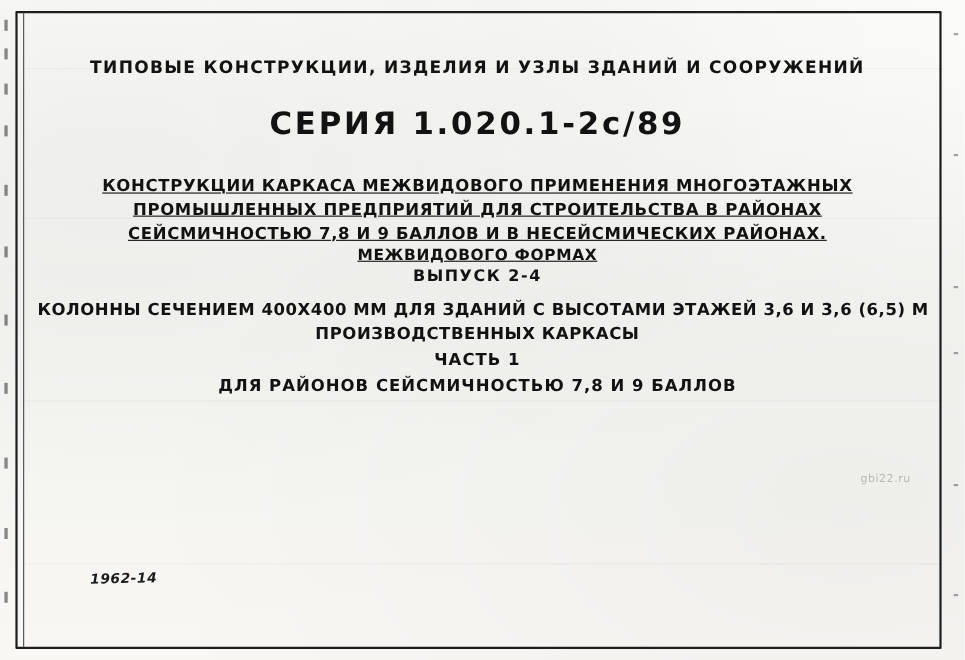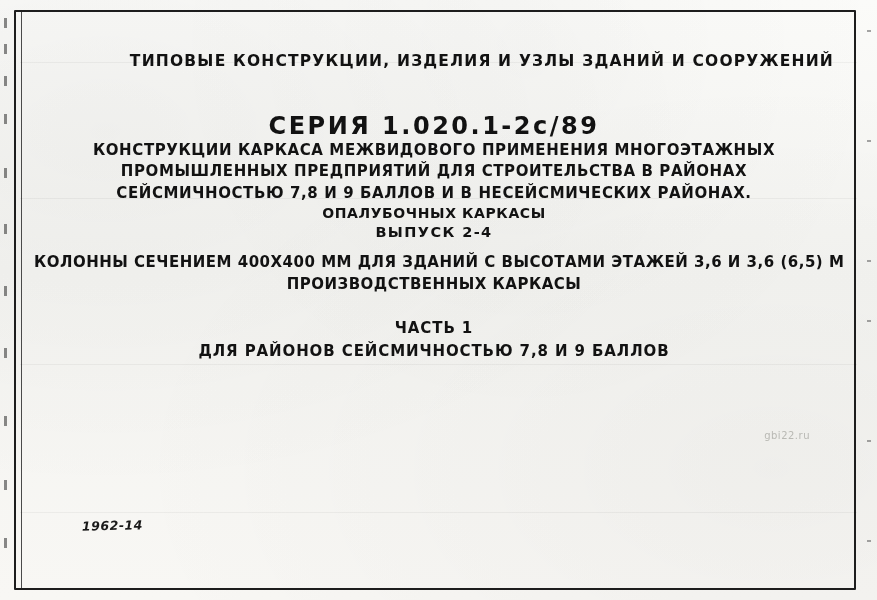--- a/index.html
+++ b/index.html
@@ -102,31 +102,32 @@
     letter-spacing: 0.5px;
     white-space: nowrap;
     color: #121212;
   }
 
   .t-head {
     font-size: 15.5px;
     font-weight: 700;
     letter-spacing: 1.2px;
     margin-top: 42px;
-    text-align: right;
   }
 
   .t-series {
-    font-size: 24px;
+    font-size: 28px;
     font-weight: 700;
     letter-spacing: 2.5px;
-    margin-top: 42px;
+    margin-top: 26px;
   }
 
   .block-desc {
+    margin-top: 30px;
+    text-decoration: underline;
   }
   .block-desc .line {
     font-size: 15px;
     font-weight: 700;
     letter-spacing: 0.6px;
     line-height: 1.42;
   }
   .block-desc .line.sub {
     font-size: 14px;
     letter-spacing: 0.6px;
@@ -142,21 +143,21 @@
     margin-top: 12px;
   }
   .block-cols .line {
     font-size: 15px;
     font-weight: 700;
     letter-spacing: 0.5px;
     line-height: 1.45;
   }
 
   .block-part {
-    margin-top: 22px;
+    margin-top: 2px;
   }
   .block-part .line {
     font-size: 15px;
     font-weight: 700;
     letter-spacing: 0.9px;
     line-height: 1.5;
   }
 
   .t-code {
     position: absolute;
@@ -165,21 +166,21 @@
     font-size: 12.5px;
     font-style: italic;
     font-weight: 700;
     letter-spacing: 0.5px;
     color: #1a1a1a;
     transform: rotate(-1.2deg);
   }
 
   .watermark {
     position: absolute;
-    right: 24px;
+    right: 6px;
     top: 420px;
     font-size: 10px;
     color: #b9b9b4;
     letter-spacing: 0.5px;
     font-family: "DejaVu Sans", sans-serif;
   }
 
   
   .streaks {
     position: absolute;
@@ -238,21 +239,21 @@
   <div class="content">
 
     <div class="line t-head">ТИПОВЫЕ КОНСТРУКЦИИ, ИЗДЕЛИЯ И УЗЛЫ ЗДАНИЙ И СООРУЖЕНИЙ</div>
 
     <div class="line t-series">СЕРИЯ 1.020.1-2с/89</div>
 
     <div class="block-desc">
       <div class="line">КОНСТРУКЦИИ КАРКАСА МЕЖВИДОВОГО ПРИМЕНЕНИЯ МНОГОЭТАЖНЫХ</div>
       <div class="line">ПРОМЫШЛЕННЫХ ПРЕДПРИЯТИЙ ДЛЯ СТРОИТЕЛЬСТВА В РАЙОНАХ</div>
       <div class="line">СЕЙСМИЧНОСТЬЮ 7,8 И 9 БАЛЛОВ И В НЕСЕЙСМИЧЕСКИХ РАЙОНАХ.</div>
-      <div class="line sub">ОПАЛУБОЧНЫХ КАРКАСЫ</div>
+      <div class="line sub">МЕЖВИДОВОГО ФОРМАХ</div>
     </div>
 
     <div class="line t-vypusk">ВЫПУСК 2-4</div>
 
     <div class="block-cols">
       <div class="line">КОЛОННЫ СЕЧЕНИЕМ 400Х400 ММ ДЛЯ ЗДАНИЙ С ВЫСОТАМИ ЭТАЖЕЙ 3,6 И 3,6 (6,5) М</div>
       <div class="line">ПРОИЗВОДСТВЕННЫХ КАРКАСЫ</div>
     </div>
 
     <div class="block-part">

